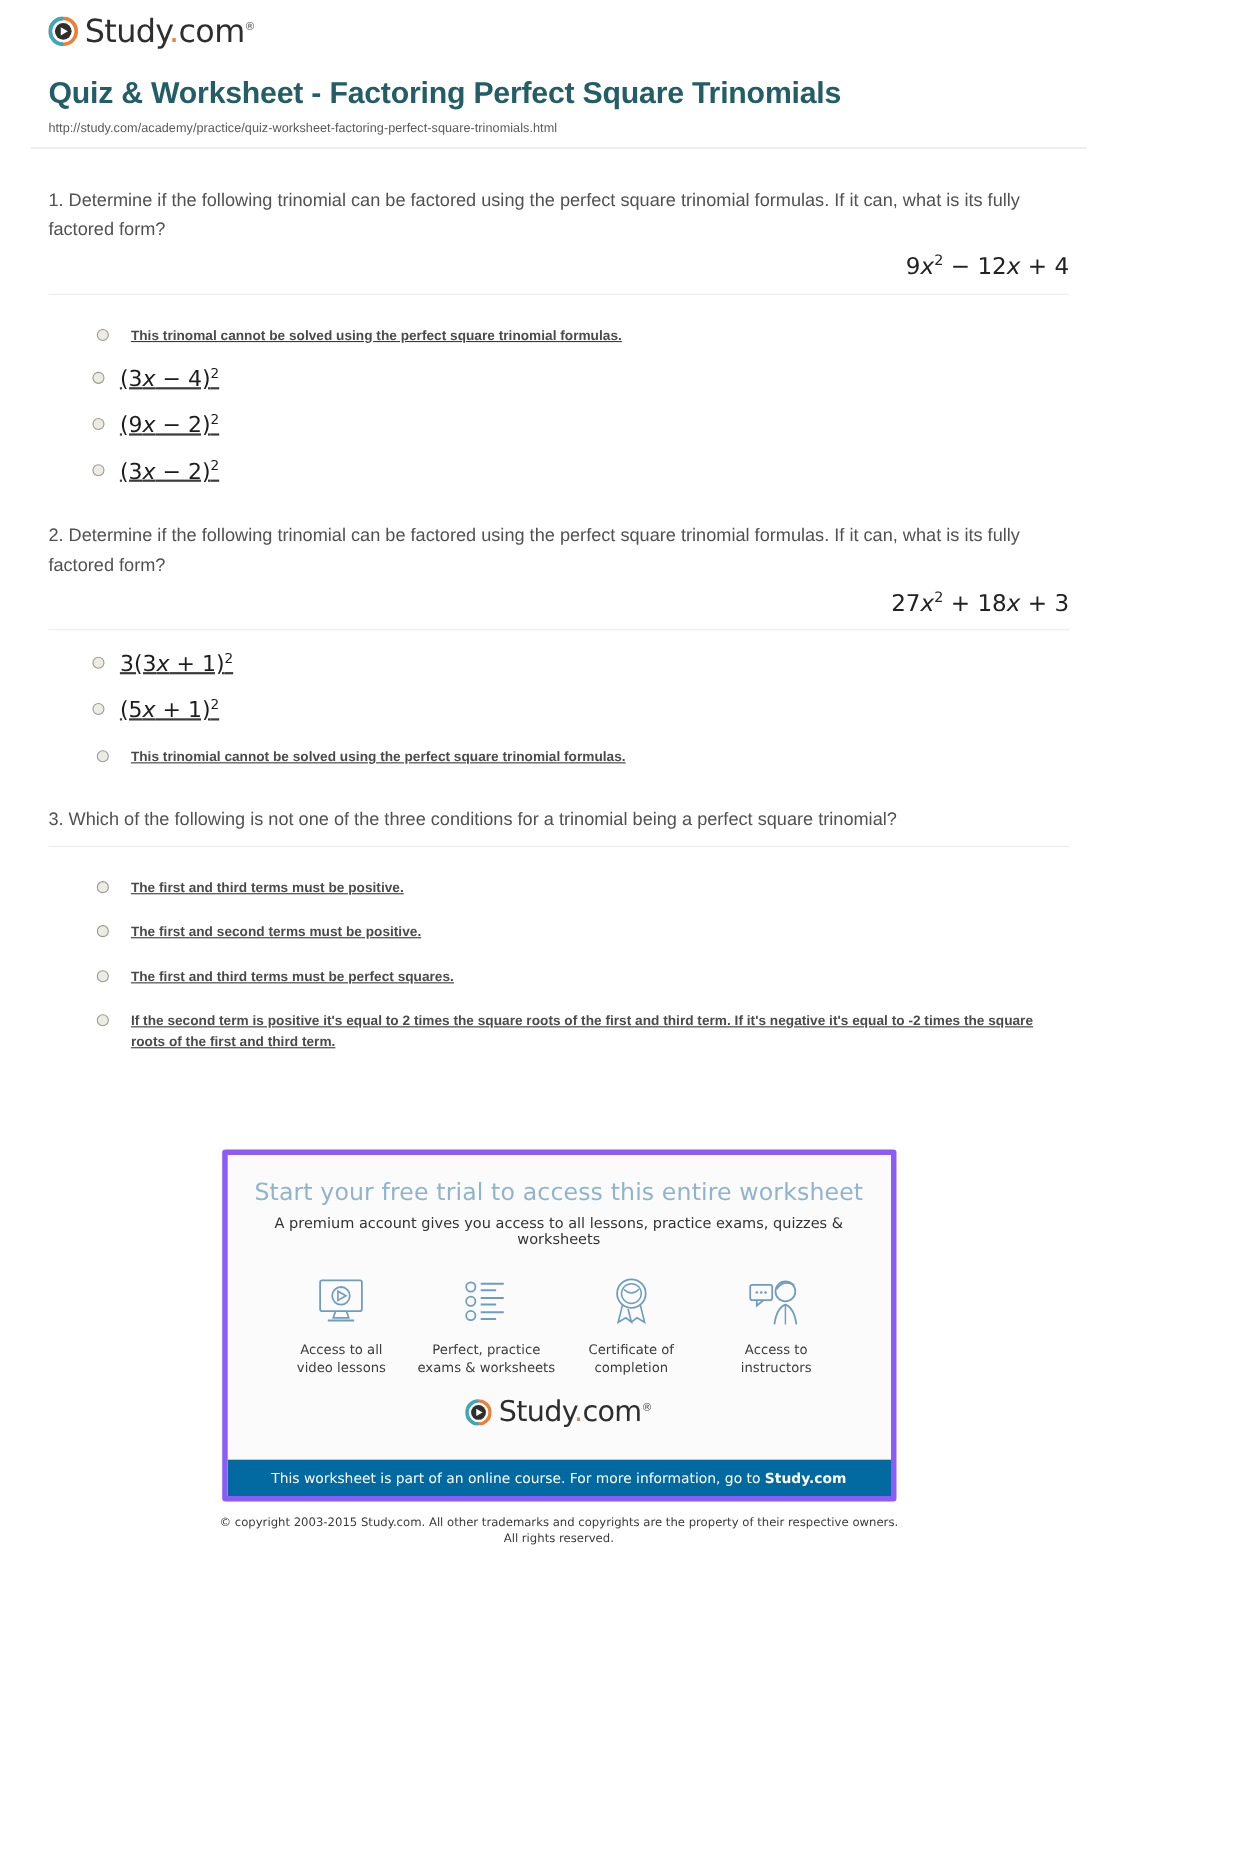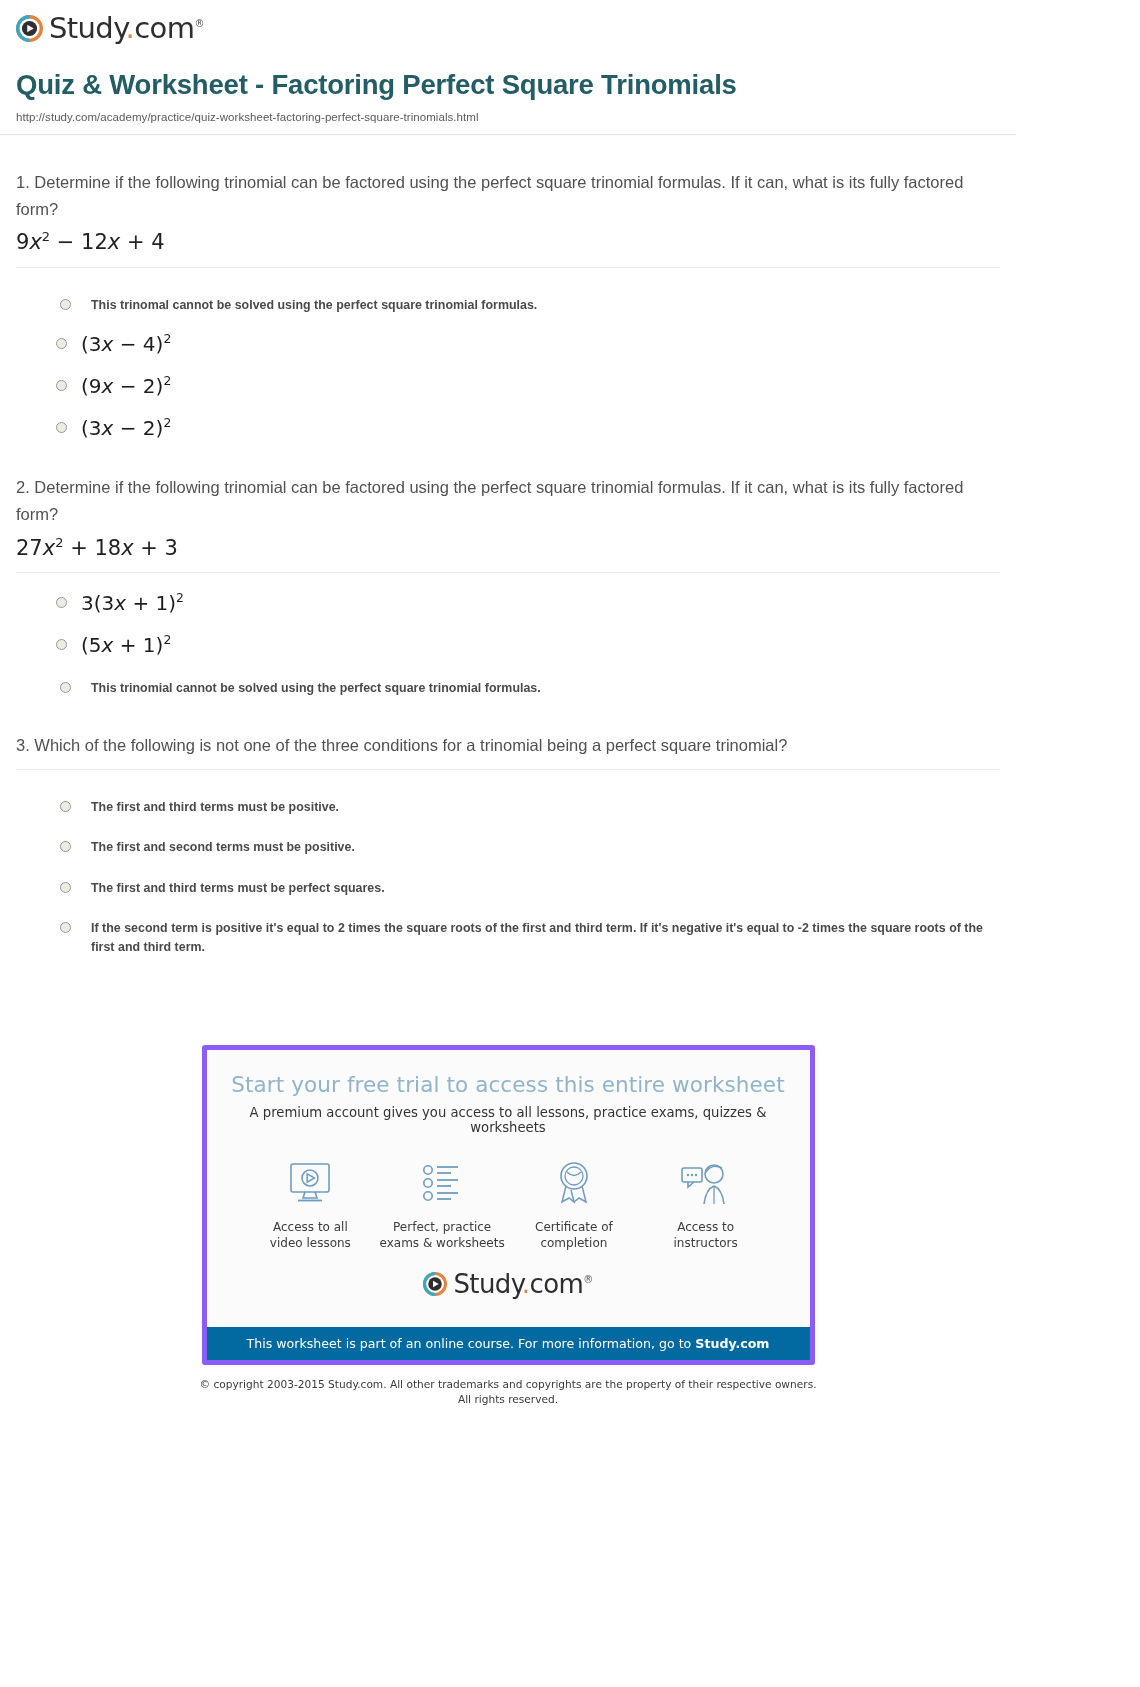--- a/index.html
+++ b/index.html
@@ -12,21 +12,21 @@
     height: 1687px;
     font-family: "Liberation Sans", sans-serif;
     color: #3b3b3b;
     position: relative;
     overflow: hidden;
   }
   .page {
     width: 1016px;
     height: 1687px;
     box-sizing: border-box;
-    padding: 0 0;
+    padding: 0 28px;
     position: relative;
   }
 
   
   .brand-bar {
     padding: 14px 0 8px 16px;
     display: flex;
     align-items: center;
   }
   .brand-logo {
@@ -96,39 +96,41 @@
     font-weight: 400;
     max-width: 1010px;
     margin: 0;
   }
   .q-expression {
     font-size: 21px;
     color: #222;
     margin: 6px 0 0 0;
     line-height: 1.35;
     font-family: "DejaVu Sans", sans-serif;
+    text-align: right;
   }
   .q-expression i, .opt-math i {
     font-style: italic;
   }
   sup {
     font-size: 0.62em;
     vertical-align: super;
     line-height: 0;
   }
   .q-divider {
     border: none;
     border-top: 1px solid #ebebeb;
     margin: 10px 0 0 0;
   }
 
   .options {
     margin: 0;
     padding: 0;
     list-style: none;
+    text-decoration: underline;
   }
   .option {
     display: flex;
     align-items: flex-start;
     padding: 0;
   }
   .option.text-opt {
     margin-top: 22px;
     padding-left: 44px;
   }

